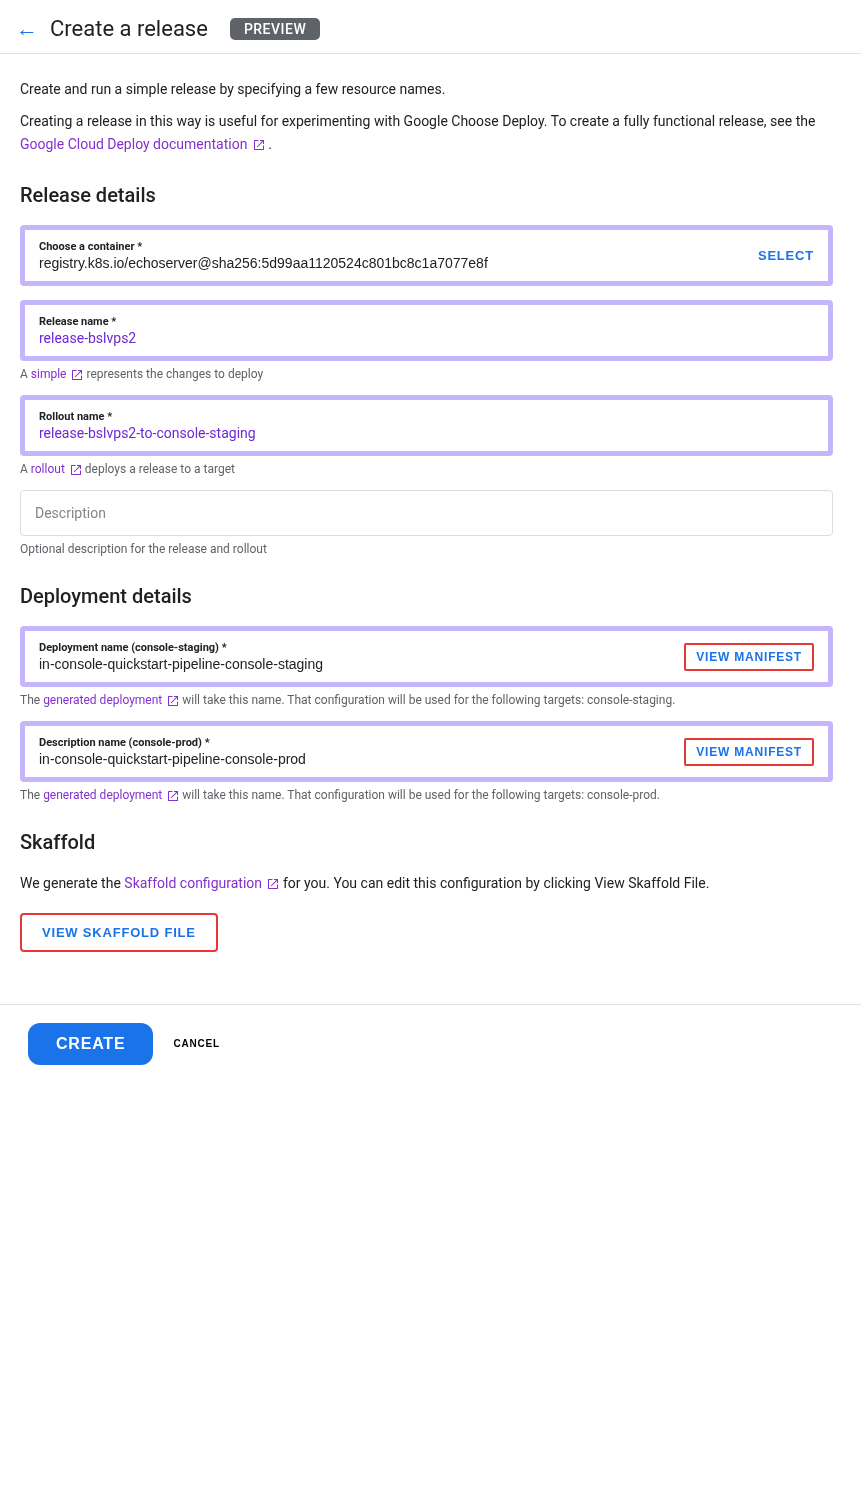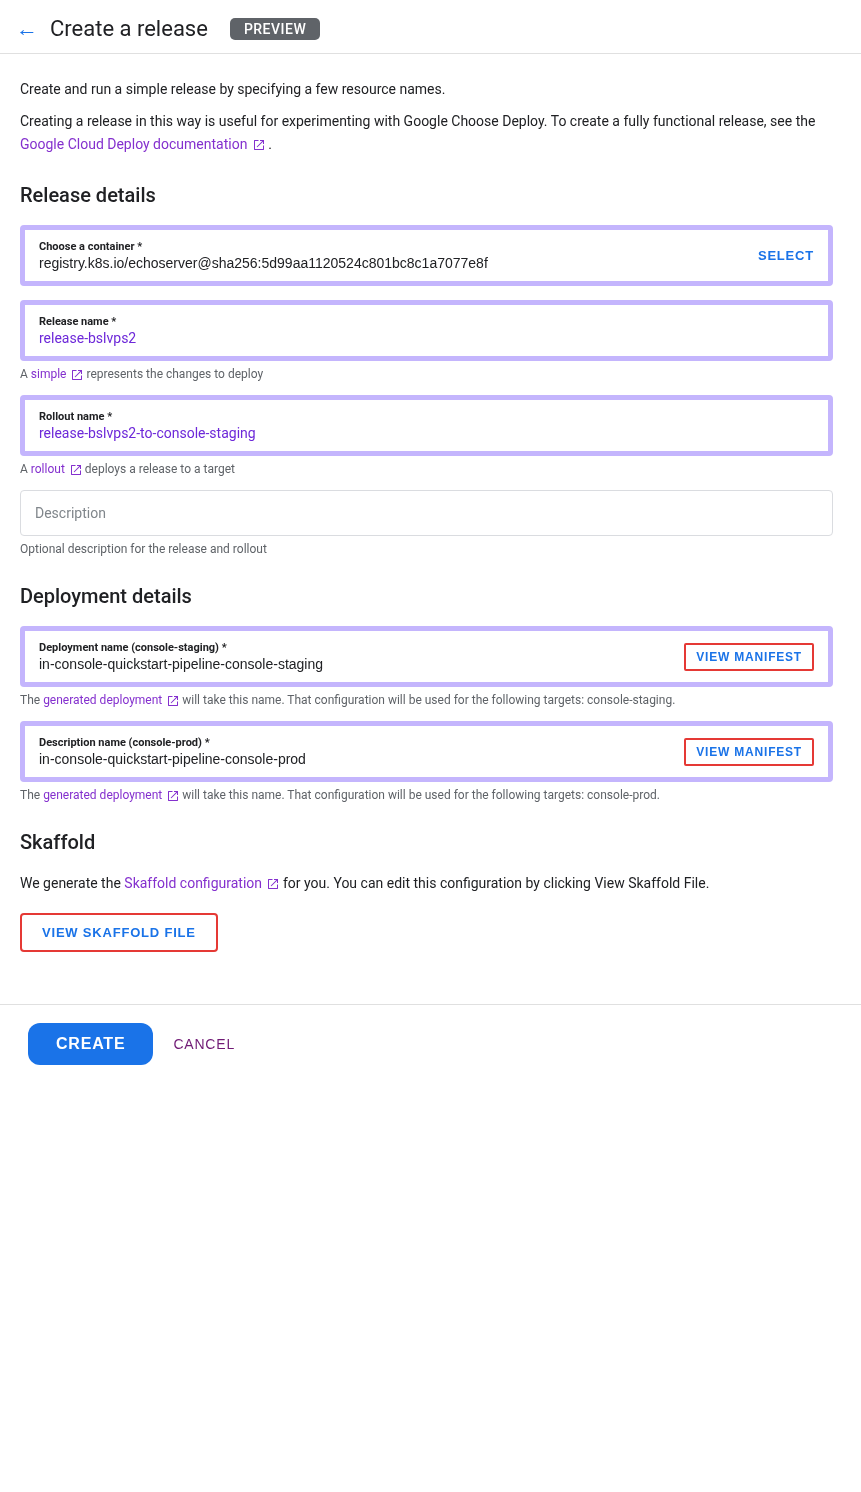--- a/index.html
+++ b/index.html
@@ -174,23 +174,23 @@
       font-weight: 600;
       letter-spacing: 0.8px;
       border: none;
       border-radius: 12px;
       padding: 12px 28px;
       cursor: pointer;
     }
     .cancel-btn {
       background: none;
       border: none;
-      color: #701a75;
-      font-size: 14px;
-      font-weight: 400;
+      color: #000000;
+      font-size: 10px;
+      font-weight: 700;
       letter-spacing: 0.8px;
       cursor: pointer;
     }
     .skaffold-intro {
       font-size: 14px;
       color: #202124;
       line-height: 1.6;
       margin-bottom: 4px;
     }
   </style>

